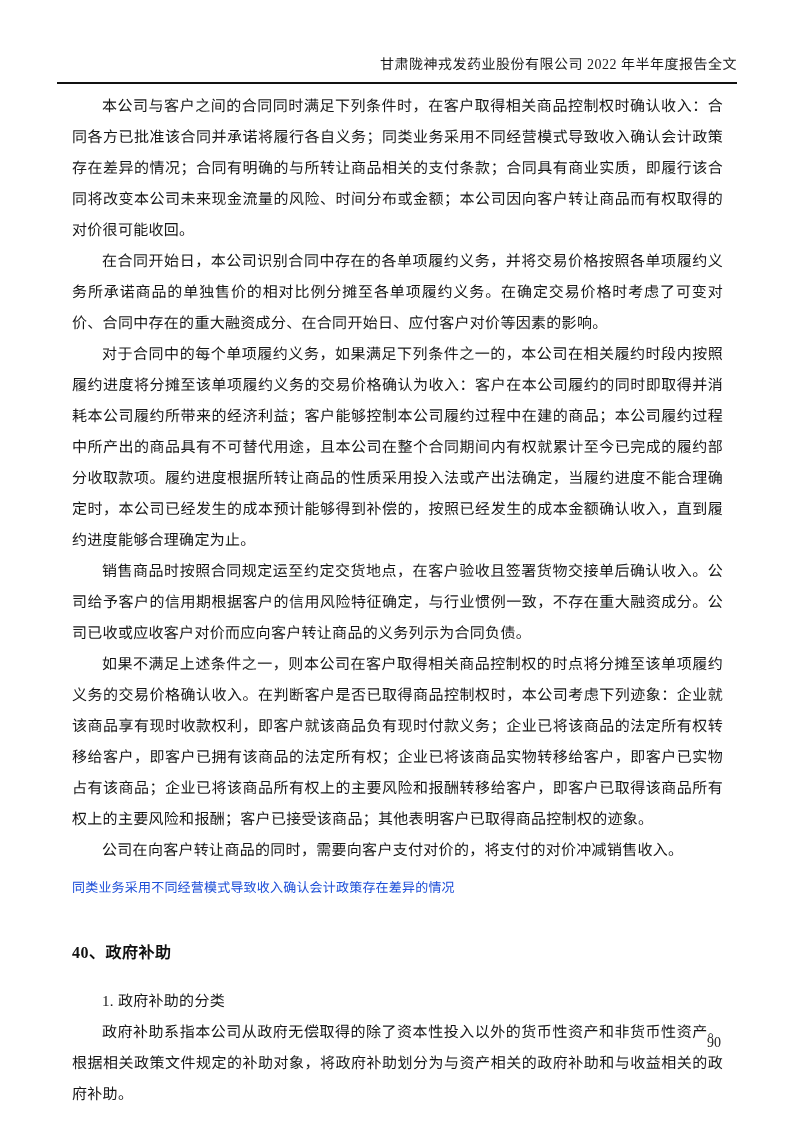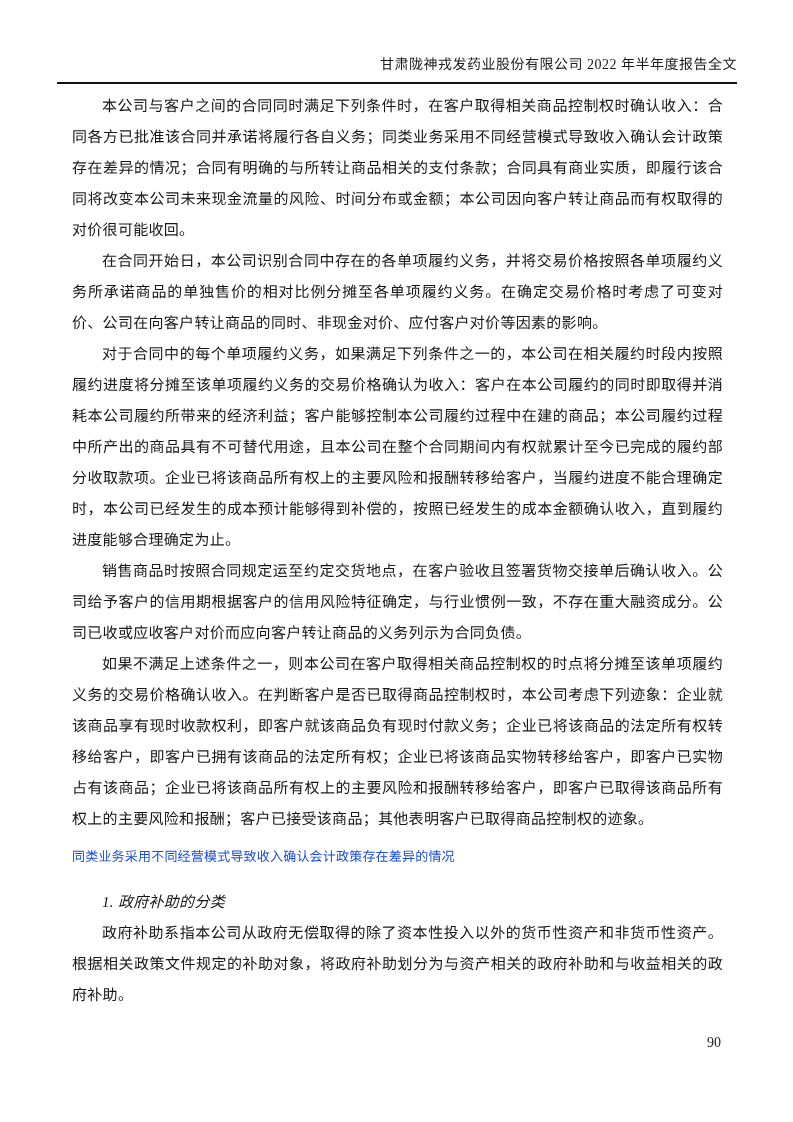--- a/index.html
+++ b/index.html
@@ -65,21 +65,20 @@
     letter-spacing: 0.5px;
     color: #111111;
   }
   .sub-heading {
     margin: 22px 0 0 0;
     font-size: 15px;
     line-height: 26px;
     text-indent: 2em;
     letter-spacing: 0.3px;
     color: #161616;
-    font-style: italic;
   }
   .after-gap {
     margin-top: 3px;
   }
   .page-footer {
     position: absolute;
     top: 1034px;
     right: 72px;
     font-size: 14px;
     line-height: 18px;
@@ -92,31 +91,33 @@
 <div class="page">
 
   <header class="page-header">
     <span>甘肃陇神戎发药业股份有限公司 2022 年半年度报告全文</span>
   </header>
 
   <main class="page-main">
 
     <p class="body-para">本公司与客户之间的合同同时满足下列条件时，在客户取得相关商品控制权时确认收入：合同各方已批准该合同并承诺将履行各自义务；同类业务采用不同经营模式导致收入确认会计政策存在差异的情况；合同有明确的与所转让商品相关的支付条款；合同具有商业实质，即履行该合同将改变本公司未来现金流量的风险、时间分布或金额；本公司因向客户转让商品而有权取得的对价很可能收回。</p>
 
-    <p class="body-para">在合同开始日，本公司识别合同中存在的各单项履约义务，并将交易价格按照各单项履约义务所承诺商品的单独售价的相对比例分摊至各单项履约义务。在确定交易价格时考虑了可变对价、公司在向客户转让商品的同时、非现金对价、应付客户对价等因素的影响。</p>
+    <p class="body-para">在合同开始日，本公司识别合同中存在的各单项履约义务，并将交易价格按照各单项履约义务所承诺商品的单独售价的相对比例分摊至各单项履约义务。在确定交易价格时考虑了可变对价、合同中存在的重大融资成分、在合同开始日、应付客户对价等因素的影响。</p>
 
-    <p class="body-para">对于合同中的每个单项履约义务，如果满足下列条件之一的，本公司在相关履约时段内按照履约进度将分摊至该单项履约义务的交易价格确认为收入：客户在本公司履约的同时即取得并消耗本公司履约所带来的经济利益；客户能够控制本公司履约过程中在建的商品；本公司履约过程中所产出的商品具有不可替代用途，且本公司在整个合同期间内有权就累计至今已完成的履约部分收取款项。企业已将该商品所有权上的主要风险和报酬转移给客户，当履约进度不能合理确定时，本公司已经发生的成本预计能够得到补偿的，按照已经发生的成本金额确认收入，直到履约进度能够合理确定为止。</p>
+    <p class="body-para">对于合同中的每个单项履约义务，如果满足下列条件之一的，本公司在相关履约时段内按照履约进度将分摊至该单项履约义务的交易价格确认为收入：客户在本公司履约的同时即取得并消耗本公司履约所带来的经济利益；客户能够控制本公司履约过程中在建的商品；本公司履约过程中所产出的商品具有不可替代用途，且本公司在整个合同期间内有权就累计至今已完成的履约部分收取款项。履约进度根据所转让商品的性质采用投入法或产出法确定，当履约进度不能合理确定时，本公司已经发生的成本预计能够得到补偿的，按照已经发生的成本金额确认收入，直到履约进度能够合理确定为止。</p>
 
     <p class="body-para">销售商品时按照合同规定运至约定交货地点，在客户验收且签署货物交接单后确认收入。公司给予客户的信用期根据客户的信用风险特征确定，与行业惯例一致，不存在重大融资成分。公司已收或应收客户对价而应向客户转让商品的义务列示为合同负债。</p>
 
     <p class="body-para">如果不满足上述条件之一，则本公司在客户取得相关商品控制权的时点将分摊至该单项履约义务的交易价格确认收入。在判断客户是否已取得商品控制权时，本公司考虑下列迹象：企业就该商品享有现时收款权利，即客户就该商品负有现时付款义务；企业已将该商品的法定所有权转移给客户，即客户已拥有该商品的法定所有权；企业已将该商品实物转移给客户，即客户已实物占有该商品；企业已将该商品所有权上的主要风险和报酬转移给客户，即客户已取得该商品所有权上的主要风险和报酬；客户已接受该商品；其他表明客户已取得商品控制权的迹象。</p>
 
+    <p class="body-para">公司在向客户转让商品的同时，需要向客户支付对价的，将支付的对价冲减销售收入。</p>
 
     <p class="note-line">同类业务采用不同经营模式导致收入确认会计政策存在差异的情况</p>
 
+    <h2 class="section-heading">40、政府补助</h2>
 
     <p class="sub-heading">1. 政府补助的分类</p>
 
     <p class="body-para after-gap">政府补助系指本公司从政府无偿取得的除了资本性投入以外的货币性资产和非货币性资产。根据相关政策文件规定的补助对象，将政府补助划分为与资产相关的政府补助和与收益相关的政府补助。</p>
 
   </main>
 
   <footer class="page-footer">
     <span>90</span>
   </footer>

